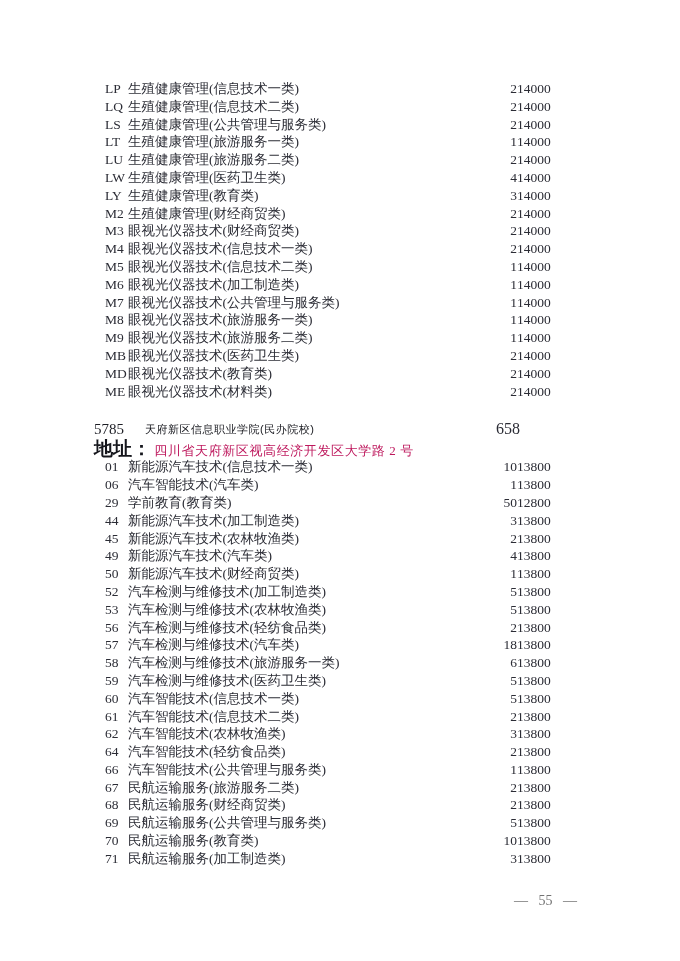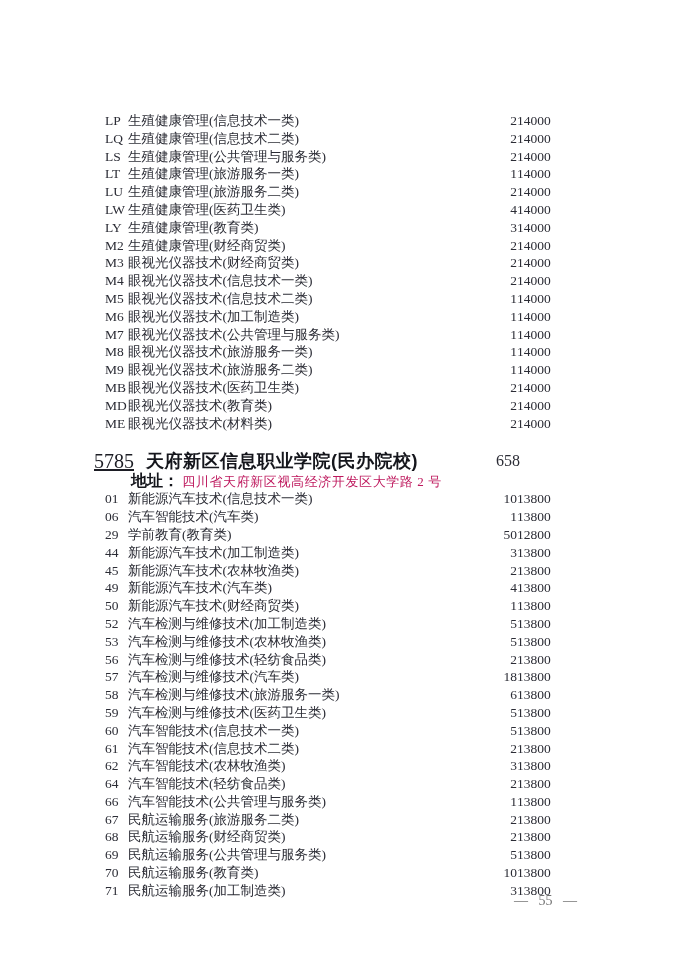--- a/index.html
+++ b/index.html
@@ -10,21 +10,21 @@
   .page {
     position: relative;
     width: 680px;
     height: 961px;
     background: #ffffff;
     overflow: hidden;
     font-family: "Liberation Serif", "DejaVu Serif", serif;
     color: #2b2c35;
   }
   .content {
-    padding-top: 112px;
+    padding-top: 80px;
   }
   
   .prow {
     display: flex;
     height: 17.8px;
     line-height: 17.8px;
     font-size: 13.5px;
     white-space: nowrap;
   }
   .p-code {
@@ -53,30 +53,29 @@
   }
   
   .sec-header {
     display: flex;
     height: 22px;
     line-height: 22px;
     white-space: nowrap;
   }
   .sec-code {
     margin-left: 94px;
-    font-size: 20px;
+    font-size: 15px;
     color: #1c1d24;
     flex: 0 0 auto;
-    text-decoration: underline;
   }
   .sec-name {
-    margin-left: 12px;
+    margin-left: 21px;
     font-family: "Liberation Sans", "DejaVu Sans", sans-serif;
-    font-weight: bold;
-    font-size: 18px;
+    font-weight: normal;
+    font-size: 11px;
     color: #15161c;
     flex: 0 0 auto;
     letter-spacing: 0.5px;
   }
   .sec-spacer { flex: 1 1 auto; }
   .sec-total {
     flex: 0 0 auto;
     font-size: 16px;
     text-align: right;
     margin-right: 160px;
@@ -85,23 +84,22 @@
   .sec-address {
     height: 18px;
     line-height: 18px;
     margin-left: 94px;
     font-size: 13px;
     white-space: nowrap;
   }
   .addr-label {
     font-family: "Liberation Sans", "DejaVu Sans", sans-serif;
     font-weight: bold;
-    font-size: 16px;
+    font-size: 19px;
     color: #15161c;
-    margin-left: 37px;
   }
   .addr-text {
     color: #be185d;
     letter-spacing: 0.6px;
   }
   
   .footer {
     position: absolute;
     top: 893px;
     right: 103px;

